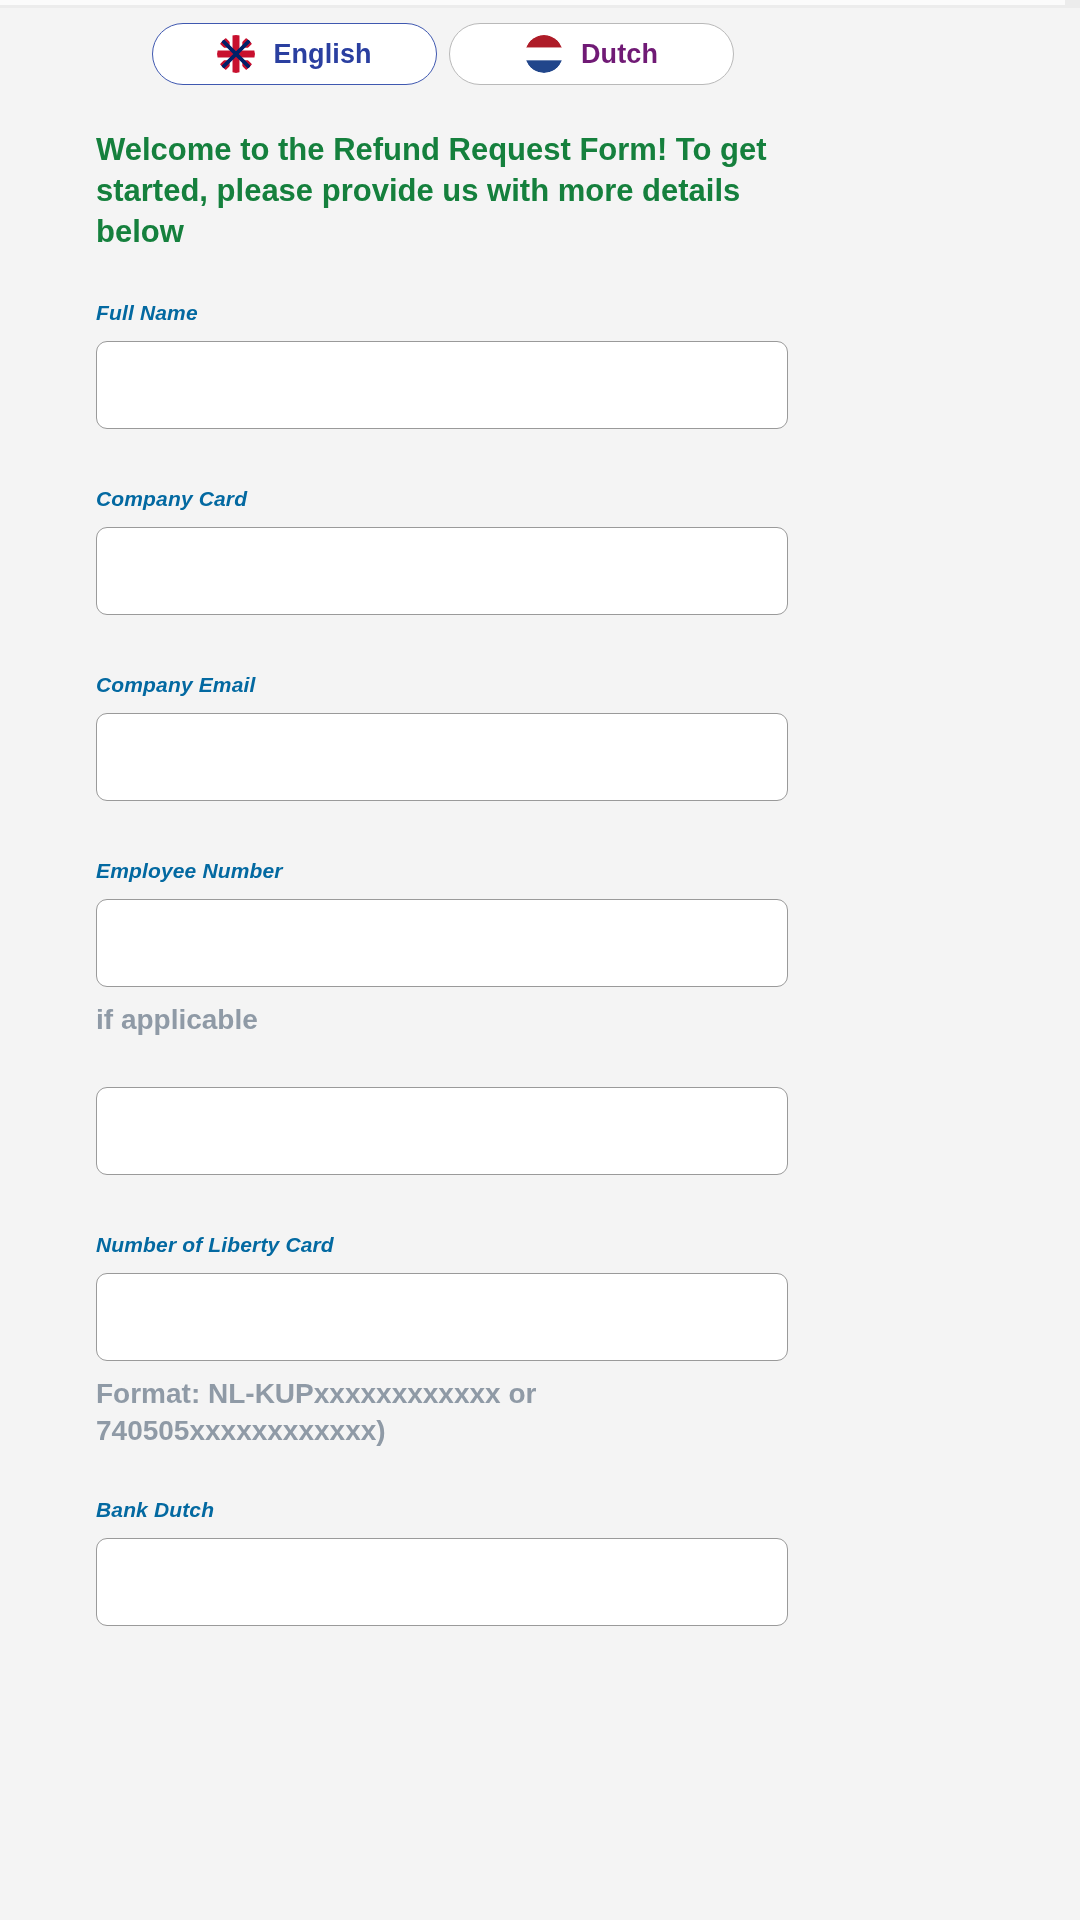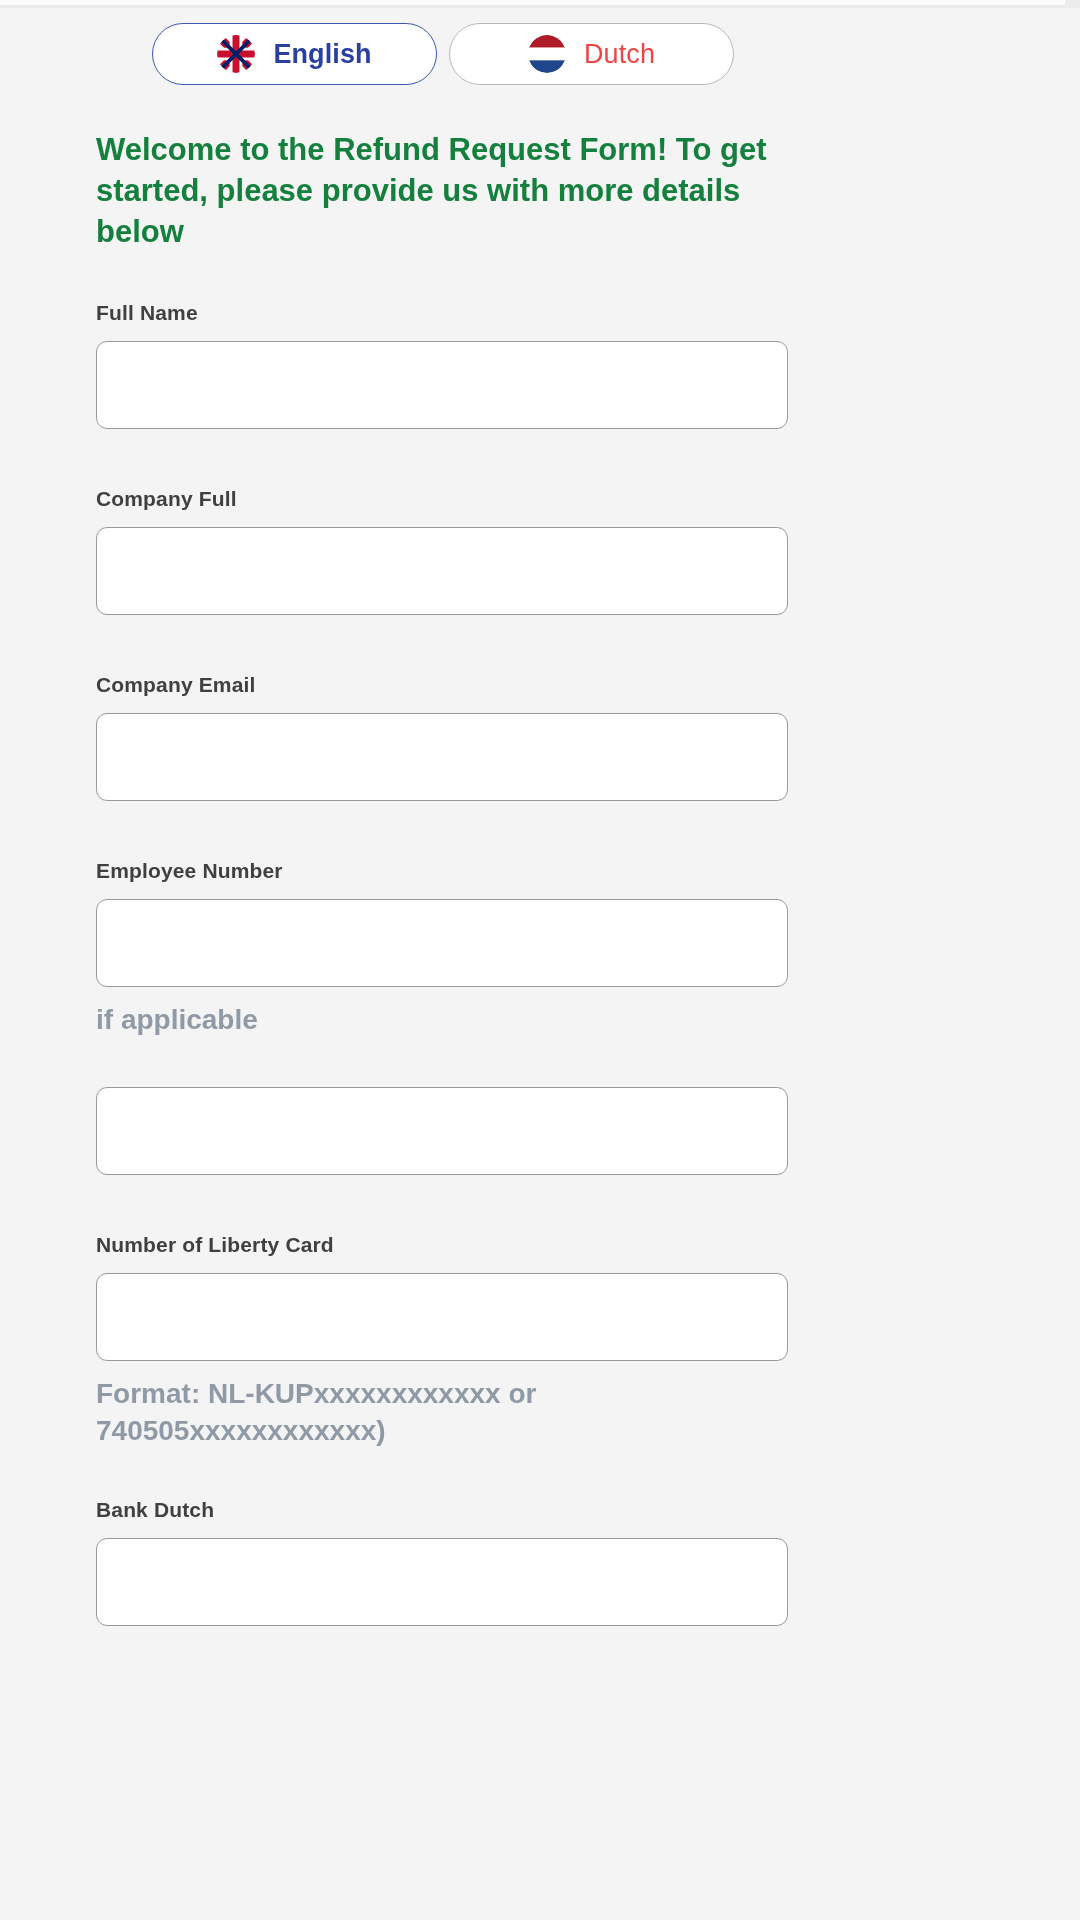--- a/index.html
+++ b/index.html
@@ -67,21 +67,21 @@
   .lang-pill.dutch {
     width: 285px;
     border: 1.6px solid #b9b9b9;
   }
 
   .lang-label {
     font-size: 27px;
     letter-spacing: 0.1px;
   }
   .lang-pill.english .lang-label { color: #2a3fa0; font-weight: 600; }
-  .lang-pill.dutch   .lang-label { color: #ef4444; font-weight: 400; }
+  .lang-pill.dutch   .lang-label { color: #701a75; font-weight: 700; }
 
   
   .flag {
     width: 38px;
     height: 38px;
     border-radius: 50%;
     overflow: hidden;
     flex: 0 0 38px;
     display: block;
   }
@@ -100,23 +100,24 @@
   .fields {
     margin-top: 48px;
     padding: 0 80px;
   }
 
   .field { margin-bottom: 0; }
 
   .field-label {
     font-size: 21px;
     font-weight: 700;
-    color: #404040;
+    color: #0369a1;
     letter-spacing: 0.15px;
     margin-bottom: 16px;
+    font-style: italic;
   }
 
   .field-input {
     width: 692px;
     height: 88px;
     background: #ffffff;
     border: 1.4px solid #9a9a9a;
     border-radius: 11px;
     font-size: 26px;
     color: #3a3a3a;
@@ -194,21 +195,21 @@
 
   <div class="fields">
 
     <div class="field">
       <div class="field-label">Full Name</div>
       <input class="field-input" type="text" value="" placeholder="" style="">
     </div>
     <div class="gap-std"></div>
 
     <div class="field">
-      <div class="field-label">Company Full</div>
+      <div class="field-label">Company Card</div>
       <input class="field-input" type="text" value="" placeholder="" style="">
     </div>
     <div class="gap-std"></div>
 
     <div class="field">
       <div class="field-label">Company Email</div>
       <input class="field-input" type="text" value="" placeholder="" style="">
     </div>
     <div class="gap-std"></div>
 

